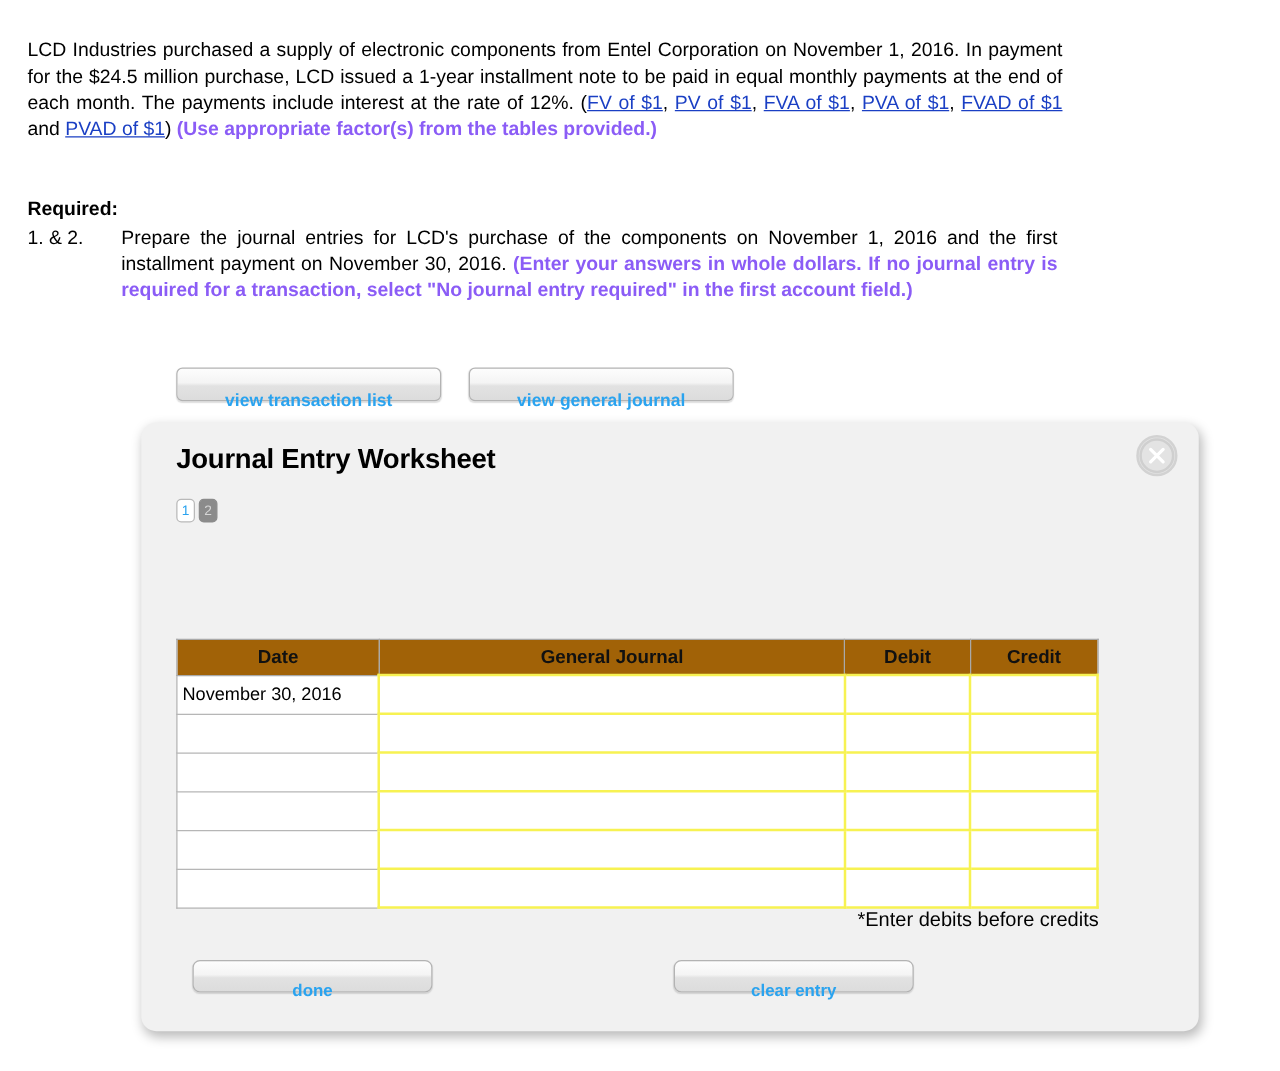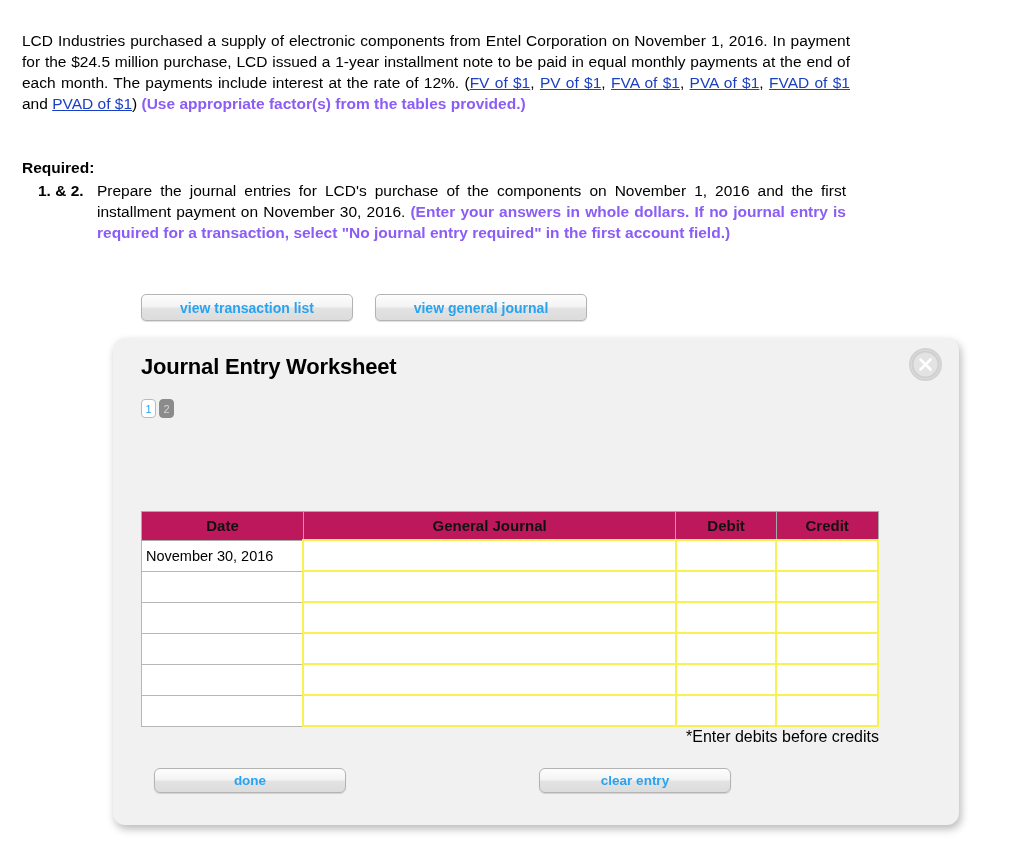--- a/index.html
+++ b/index.html
@@ -48,23 +48,23 @@
   .req-row {
     position: absolute;
     left: 22px;
     top: 180px;
     width: 824px;
     font-size: 15.5px;
     line-height: 21px;
   }
   .req-num {
     position: absolute;
-    left: 16px;
+    left: 0px;
     top: 0px;
-    font-weight: bold;
+    font-weight: normal;
     width: 60px;
   }
   .req-body {
     margin-left: 75px;
     text-align: justify;
     text-justify: inter-word;
   }
 
   
   .viewbtns {
@@ -78,21 +78,21 @@
     background: linear-gradient(to bottom, #fdfdfd 0%, #f4f4f4 45%, #e2e2e2 55%, #dcdcdc 100%);
     border: 1px solid #b3b3b3;
     border-radius: 5px;
     color: #2aa3ef;
     font-weight: bold;
     font-size: 14px;
     text-align: center;
     box-shadow: 0 1px 1px rgba(0,0,0,0.13);
     cursor: pointer;
     font-family: "Liberation Sans", sans-serif;
-    padding: 0;
+    padding: 12px;
   }
   .viewbtns .btn-light {
     width: 212px;
     height: 27px;
     line-height: 26px;
   }
 
   
   .panel {
     position: absolute;
@@ -189,21 +189,21 @@
   
   .jtable {
     position: absolute;
     left: 28px;
     top: 173px;
     width: 738px;
     border-collapse: collapse;
     table-layout: fixed;
   }
   .jtable th {
-    background: #be185d;
+    background: #a16207;
     border: 1px solid #a9a9a9;
     font-size: 15px;
     font-weight: bold;
     height: 25px;
     color: #111;
   }
   .jtable td {
     height: 29px;
     border: 1px solid #b6b6b6;
     background: #ffffff;

